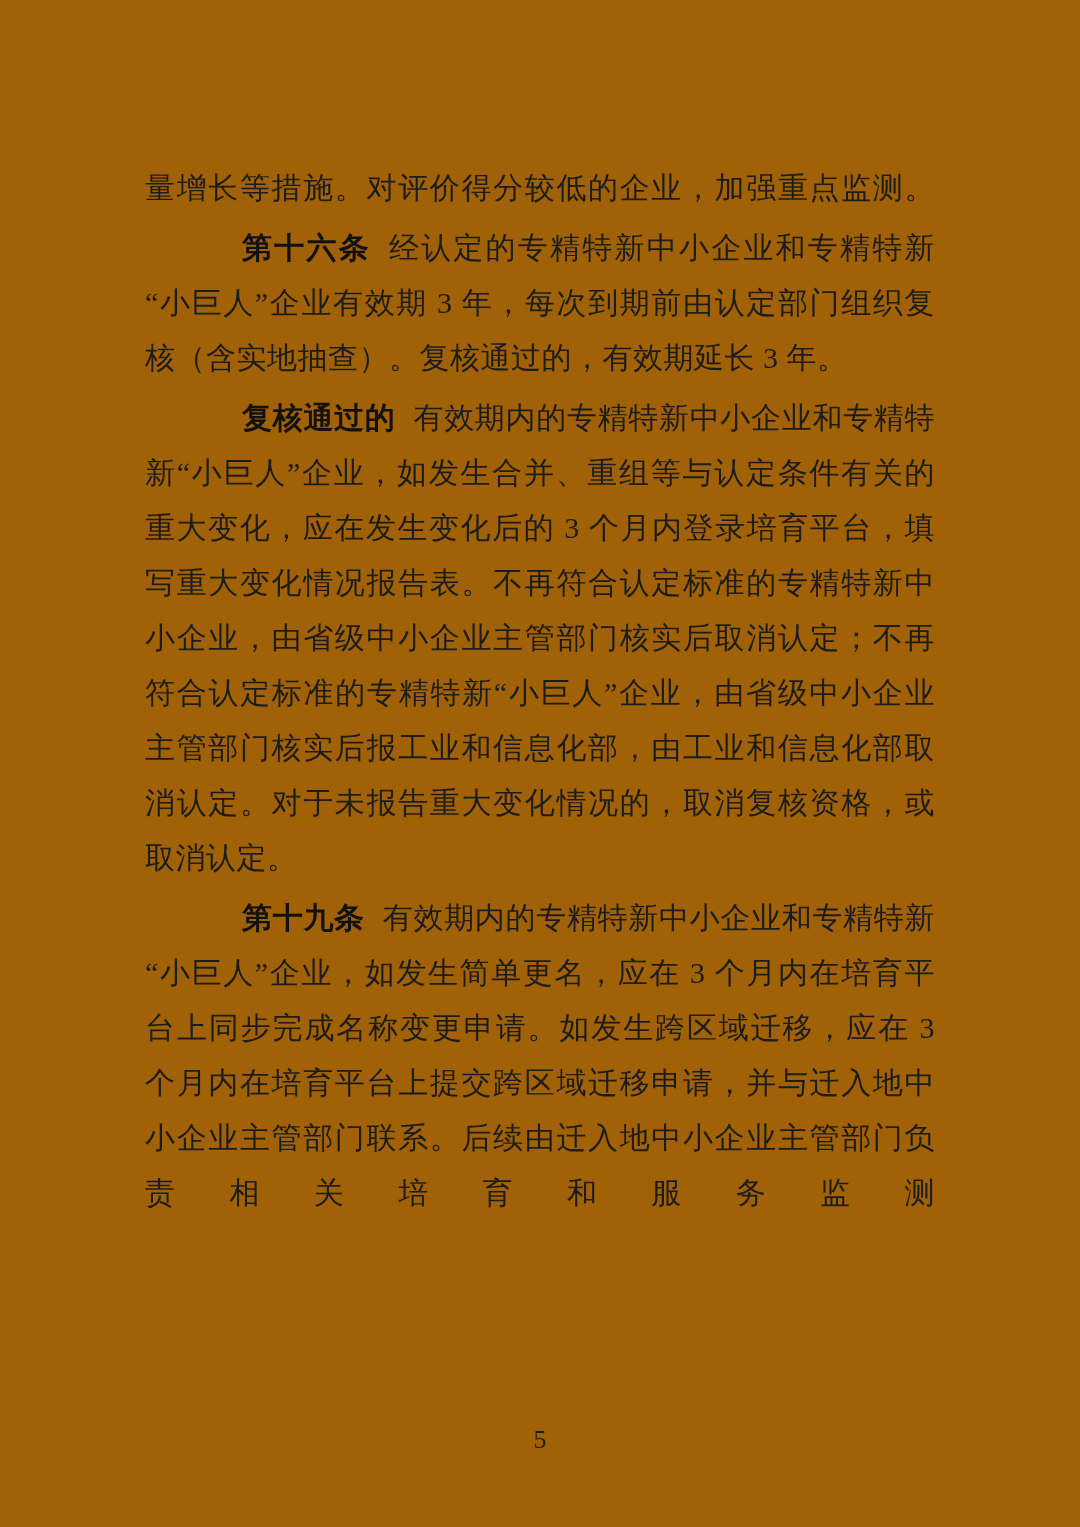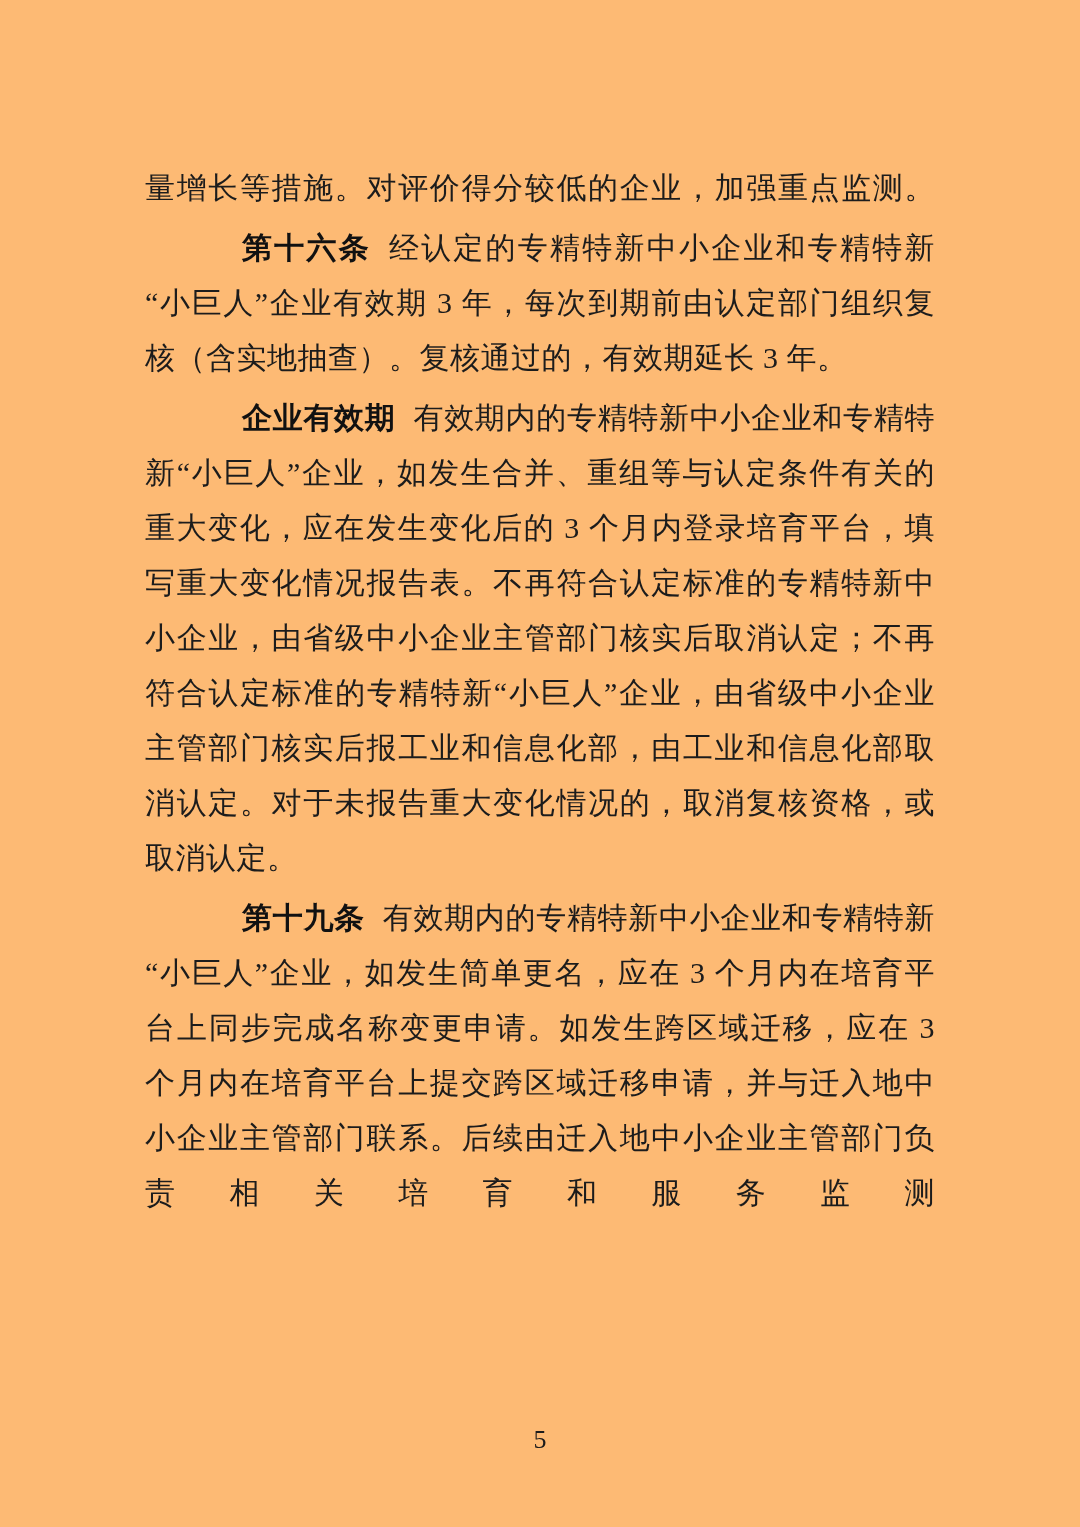--- a/index.html
+++ b/index.html
@@ -5,21 +5,21 @@
   html, body {
     margin: 0;
     padding: 0;
     background: #ffffff;
   }
   .page {
     position: relative;
     width: 1080px;
     height: 1527px;
     margin: 0 auto;
-    background: #fdba74;
+    background: #a16207;
     overflow: hidden;
     font-family: "Liberation Serif", "DejaVu Serif", serif;
     color: #1c1c1c;
   }
   .text-block {
     position: absolute;
     left: 145px;
     top: 160px;
     width: 790px;
   }
@@ -61,21 +61,21 @@
 <body>
 
 <div class="page">
   <div class="text-block">
 
     <p class="para stretch"><span>量增长等措施。对评价得分较低的企业，加强重点监测。</span></p>
 
     <p class="para indent"><b class="article-no">第十六条</b><span>经认定的专精特新中小企业和专精特新“小巨人”企业有效期 3 年，每次到期前由认定部门组织复核（含实地抽查）。复核通过的，有效期延长 3 年。</span></p>
 
 
-    <p class="para indent"><b class="article-no">企业有效期</b><span>有效期内的专精特新中小企业和专精特新“小巨人”企业，如发生合并、重组等与认定条件有关的重大变化，应在发生变化后的 3 个月内登录培育平台，填写重大变化情况报告表。不再符合认定标准的专精特新中小企业，由省级中小企业主管部门核实后取消认定；不再符合认定标准的专精特新“小巨人”企业，由省级中小企业主管部门核实后报工业和信息化部，由工业和信息化部取消认定。对于未报告重大变化情况的，取消复核资格，或取消认定。</span></p>
+    <p class="para indent"><b class="article-no">复核通过的</b><span>有效期内的专精特新中小企业和专精特新“小巨人”企业，如发生合并、重组等与认定条件有关的重大变化，应在发生变化后的 3 个月内登录培育平台，填写重大变化情况报告表。不再符合认定标准的专精特新中小企业，由省级中小企业主管部门核实后取消认定；不再符合认定标准的专精特新“小巨人”企业，由省级中小企业主管部门核实后报工业和信息化部，由工业和信息化部取消认定。对于未报告重大变化情况的，取消复核资格，或取消认定。</span></p>
 
     <p class="para indent stretch"><b class="article-no">第十九条</b><span>有效期内的专精特新中小企业和专精特新“小巨人”企业，如发生简单更名，应在 3 个月内在培育平台上同步完成名称变更申请。如发生跨区域迁移，应在 3 个月内在培育平台上提交跨区域迁移申请，并与迁入地中小企业主管部门联系。后续由迁入地中小企业主管部门负责相关培育和服务监测</span></p>
 
   </div>
 
   <div class="footer">
     <span class="page-number">5</span>
   </div>
 </div>
 

